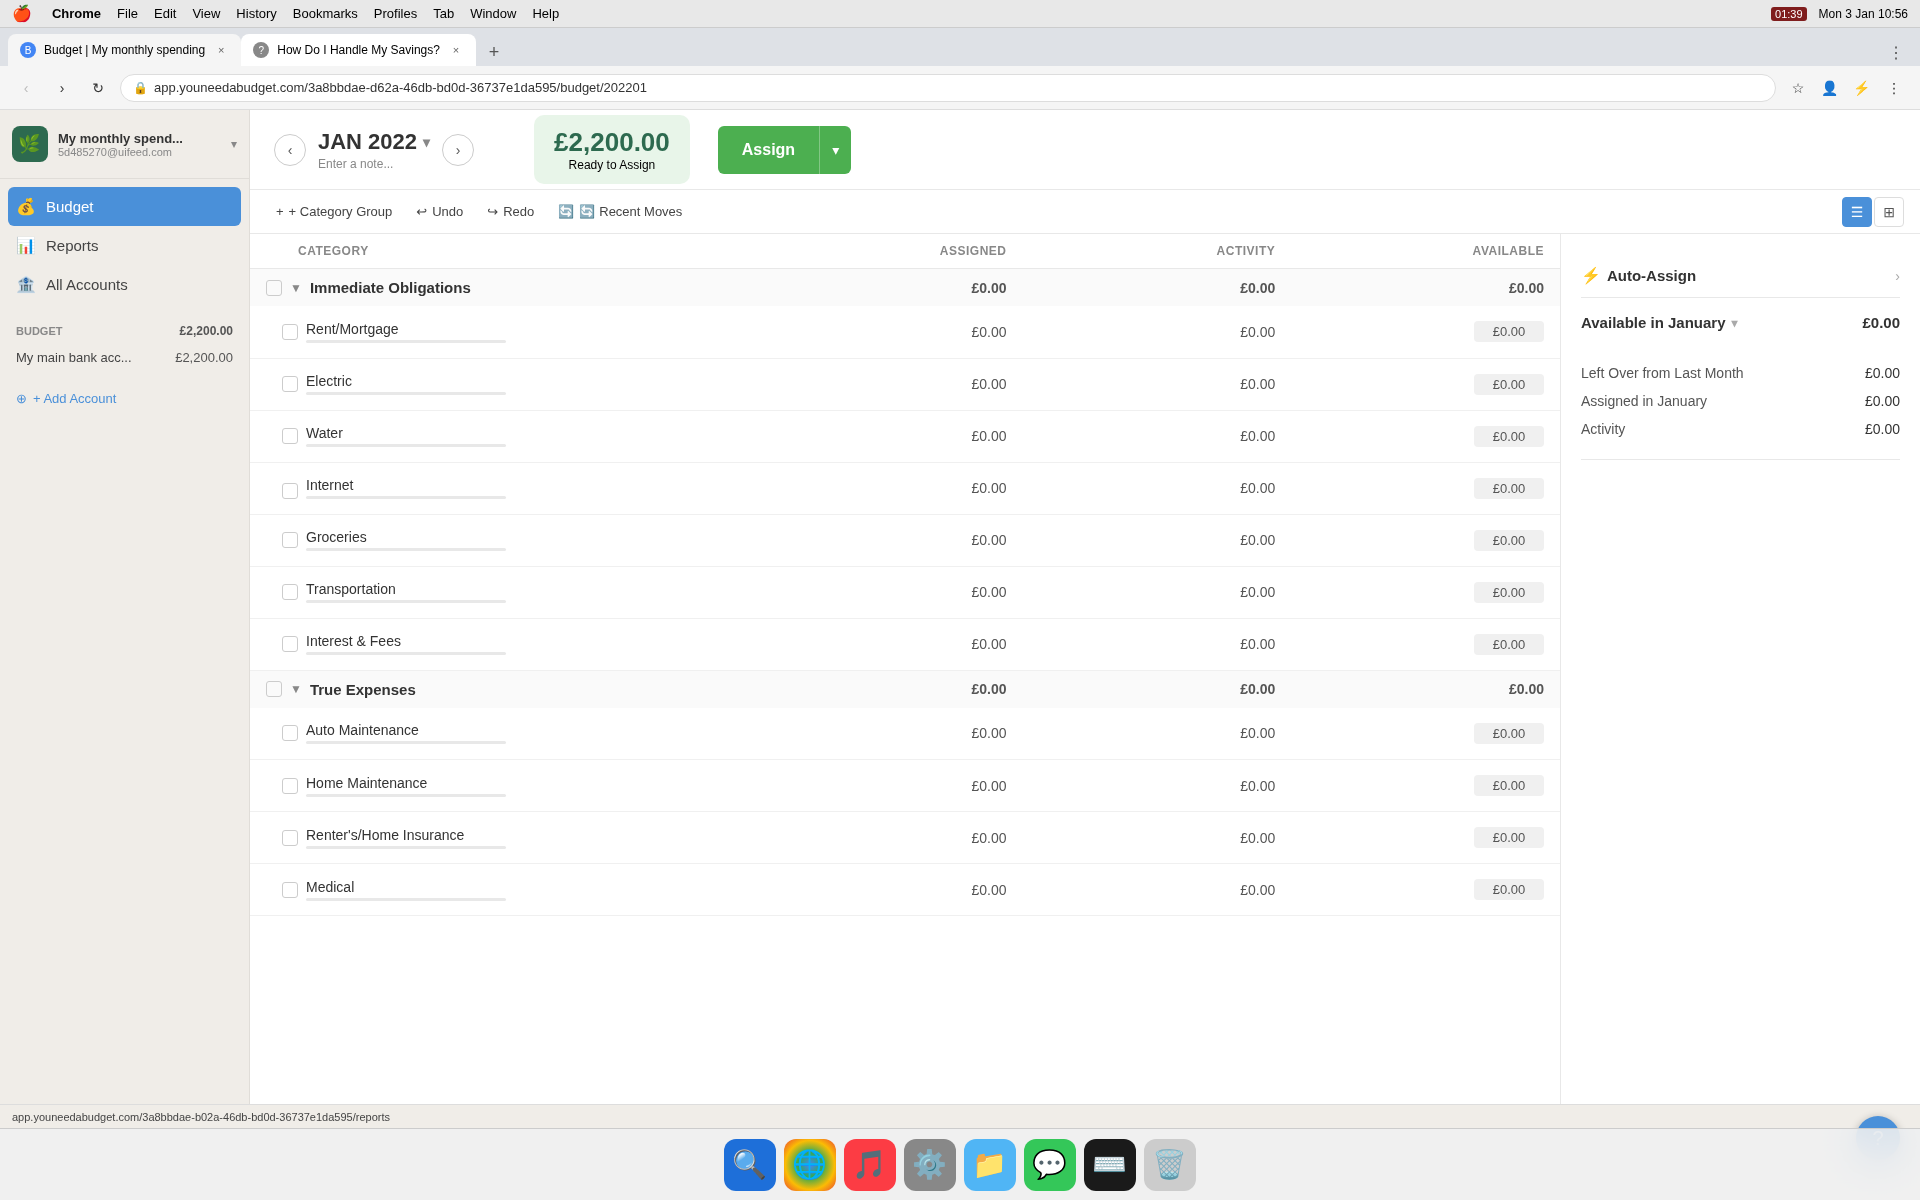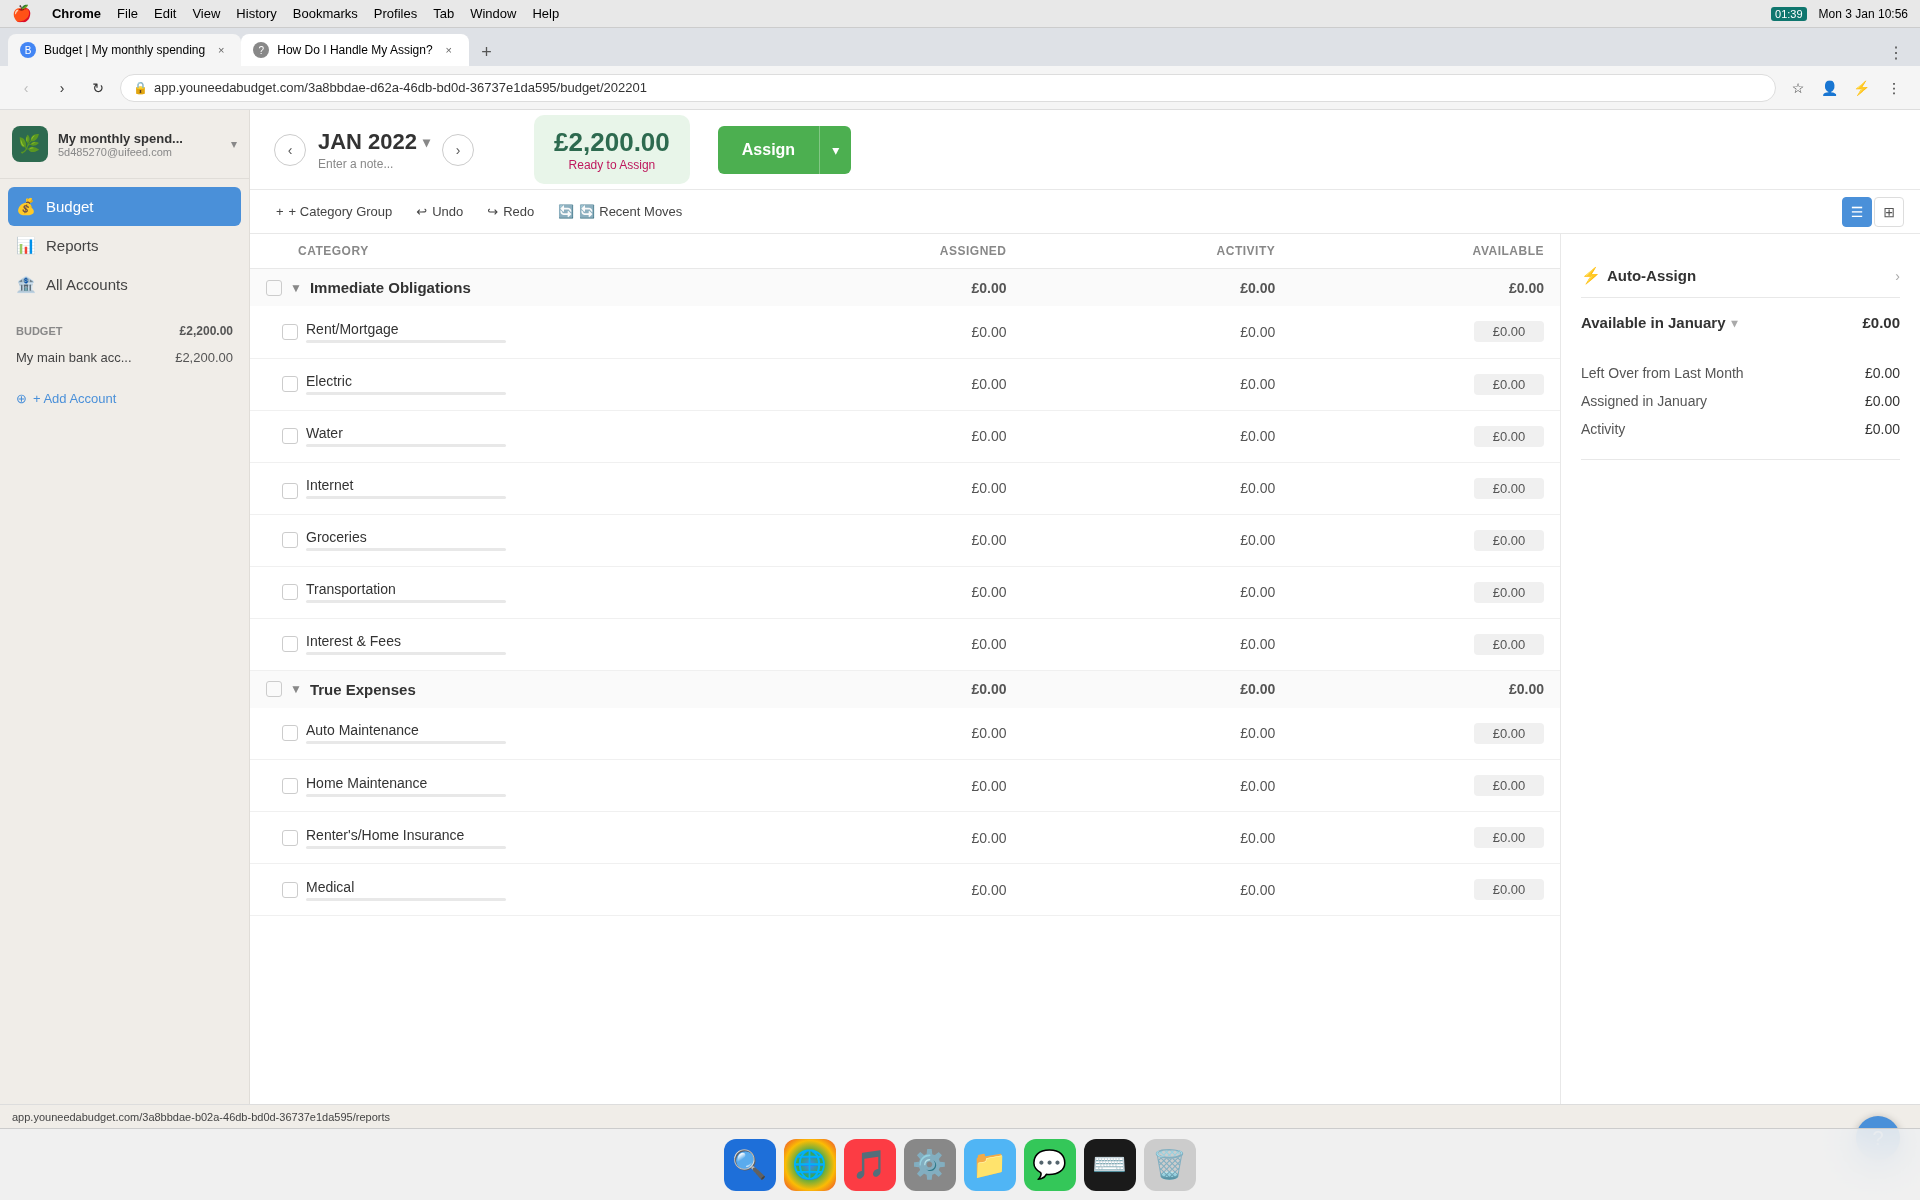--- a/index.html
+++ b/index.html
@@ -4,21 +4,21 @@
   <style>
     * { margin: 0; padding: 0; box-sizing: border-box; }
     body { font-family: -apple-system, BlinkMacSystemFont, 'Segoe UI', sans-serif; background: #f0f0f0; width: 1920px; height: 1200px; overflow: hidden; display: flex; flex-direction: column; }
 
     
     .menubar { height: 28px; background: #e8e8e8; display: flex; align-items: center; padding: 0 12px; font-size: 13px; gap: 16px; border-bottom: 1px solid #ccc; }
     .menubar-apple { font-size: 16px; margin-right: 4px; }
     .menubar-item { font-weight: 500; cursor: pointer; }
     .menubar-item.bold { font-weight: 700; }
     .menubar-right { margin-left: auto; display: flex; align-items: center; gap: 12px; font-size: 12px; }
-    .menubar-battery { background: #0f766e; color: white; padding: 1px 4px; border-radius: 3px; font-size: 11px; }
+    .menubar-battery { background: #7f1d1d; color: white; padding: 1px 4px; border-radius: 3px; font-size: 11px; }
 
     
     .browser { display: flex; flex-direction: column; flex: 1; background: #dee1e6; }
     .tab-bar { height: 38px; background: #dee1e6; display: flex; align-items: flex-end; padding: 0 8px; }
     .tab { height: 32px; background: white; border-radius: 8px 8px 0 0; display: flex; align-items: center; padding: 0 12px; font-size: 13px; min-width: 200px; max-width: 240px; gap: 8px; position: relative; }
     .tab.active { background: #f5f5f5; z-index: 1; }
     .tab-favicon { width: 16px; height: 16px; border-radius: 50%; background: #4285f4; display: flex; align-items: center; justify-content: center; color: white; font-size: 10px; }
     .tab-title { flex: 1; overflow: hidden; text-overflow: ellipsis; white-space: nowrap; font-size: 12px; }
     .tab-close { width: 16px; height: 16px; border-radius: 50%; display: flex; align-items: center; justify-content: center; font-size: 11px; cursor: pointer; color: #666; }
     .tab-new { width: 28px; height: 28px; display: flex; align-items: center; justify-content: center; font-size: 18px; color: #555; cursor: pointer; margin-left: 4px; }
@@ -65,21 +65,21 @@
     .top-bar { height: 80px; background: white; border-bottom: 1px solid #e8e8e8; display: flex; align-items: center; padding: 0 24px; gap: 20px; }
     .month-nav { display: flex; align-items: center; gap: 12px; }
     .month-nav-btn { width: 32px; height: 32px; border-radius: 50%; border: 1px solid #ccc; background: white; display: flex; align-items: center; justify-content: center; cursor: pointer; font-size: 14px; color: #555; }
     .month-title { display: flex; flex-direction: column; }
     .month-label { font-size: 22px; font-weight: 700; color: #333; display: flex; align-items: center; gap: 6px; }
     .month-dropdown { color: #888; font-size: 14px; cursor: pointer; }
     .month-note { font-size: 12px; color: #888; margin-top: 2px; cursor: pointer; }
 
     .ready-to-assign { background: #e8f5e9; border-radius: 10px; padding: 12px 20px; display: flex; flex-direction: column; align-items: center; margin-left: 40px; }
     .ready-amount { font-size: 26px; font-weight: 700; color: #2d6a4f; }
-    .ready-label { font-size: 12px; color: #be185d; }
+    .ready-label { font-size: 12px; color: #000000; }
 
     .assign-btn { display: flex; align-items: center; gap: 0; margin-left: 8px; }
     .assign-btn-main { background: #4CAF50; color: white; border: none; border-radius: 6px 0 0 6px; padding: 12px 24px; font-size: 16px; font-weight: 600; cursor: pointer; height: 48px; }
     .assign-btn-dropdown { background: #4CAF50; color: white; border: none; border-radius: 0 6px 6px 0; padding: 12px 12px; font-size: 14px; cursor: pointer; height: 48px; border-left: 1px solid rgba(255,255,255,0.3); }
 
     
     .toolbar { height: 44px; background: white; border-bottom: 1px solid #e8e8e8; display: flex; align-items: center; padding: 0 16px; gap: 4px; }
     .toolbar-btn { display: flex; align-items: center; gap: 5px; padding: 6px 10px; border-radius: 6px; cursor: pointer; font-size: 13px; color: #444; border: none; background: transparent; }
     .toolbar-spacer { flex: 1; }
     .view-toggle { display: flex; gap: 2px; }
@@ -156,21 +156,21 @@
 <div class="browser">
 
   <div class="tab-bar">
     <div class="tab active">
       <div class="tab-favicon">B</div>
       <span class="tab-title">Budget | My monthly spending</span>
       <span class="tab-close">×</span>
     </div>
     <div class="tab">
       <div class="tab-favicon" style="background:#888;">?</div>
-      <span class="tab-title">How Do I Handle My Assign?</span>
+      <span class="tab-title">How Do I Handle My Savings?</span>
       <span class="tab-close">×</span>
     </div>
     <span class="tab-new">+</span>
     <div class="tab-end">
       <span style="padding:4px 8px; cursor:pointer; color:#555;">⋮</span>
     </div>
   </div>
 
   <div class="address-bar">
     <button class="nav-btn disabled">‹</button>

